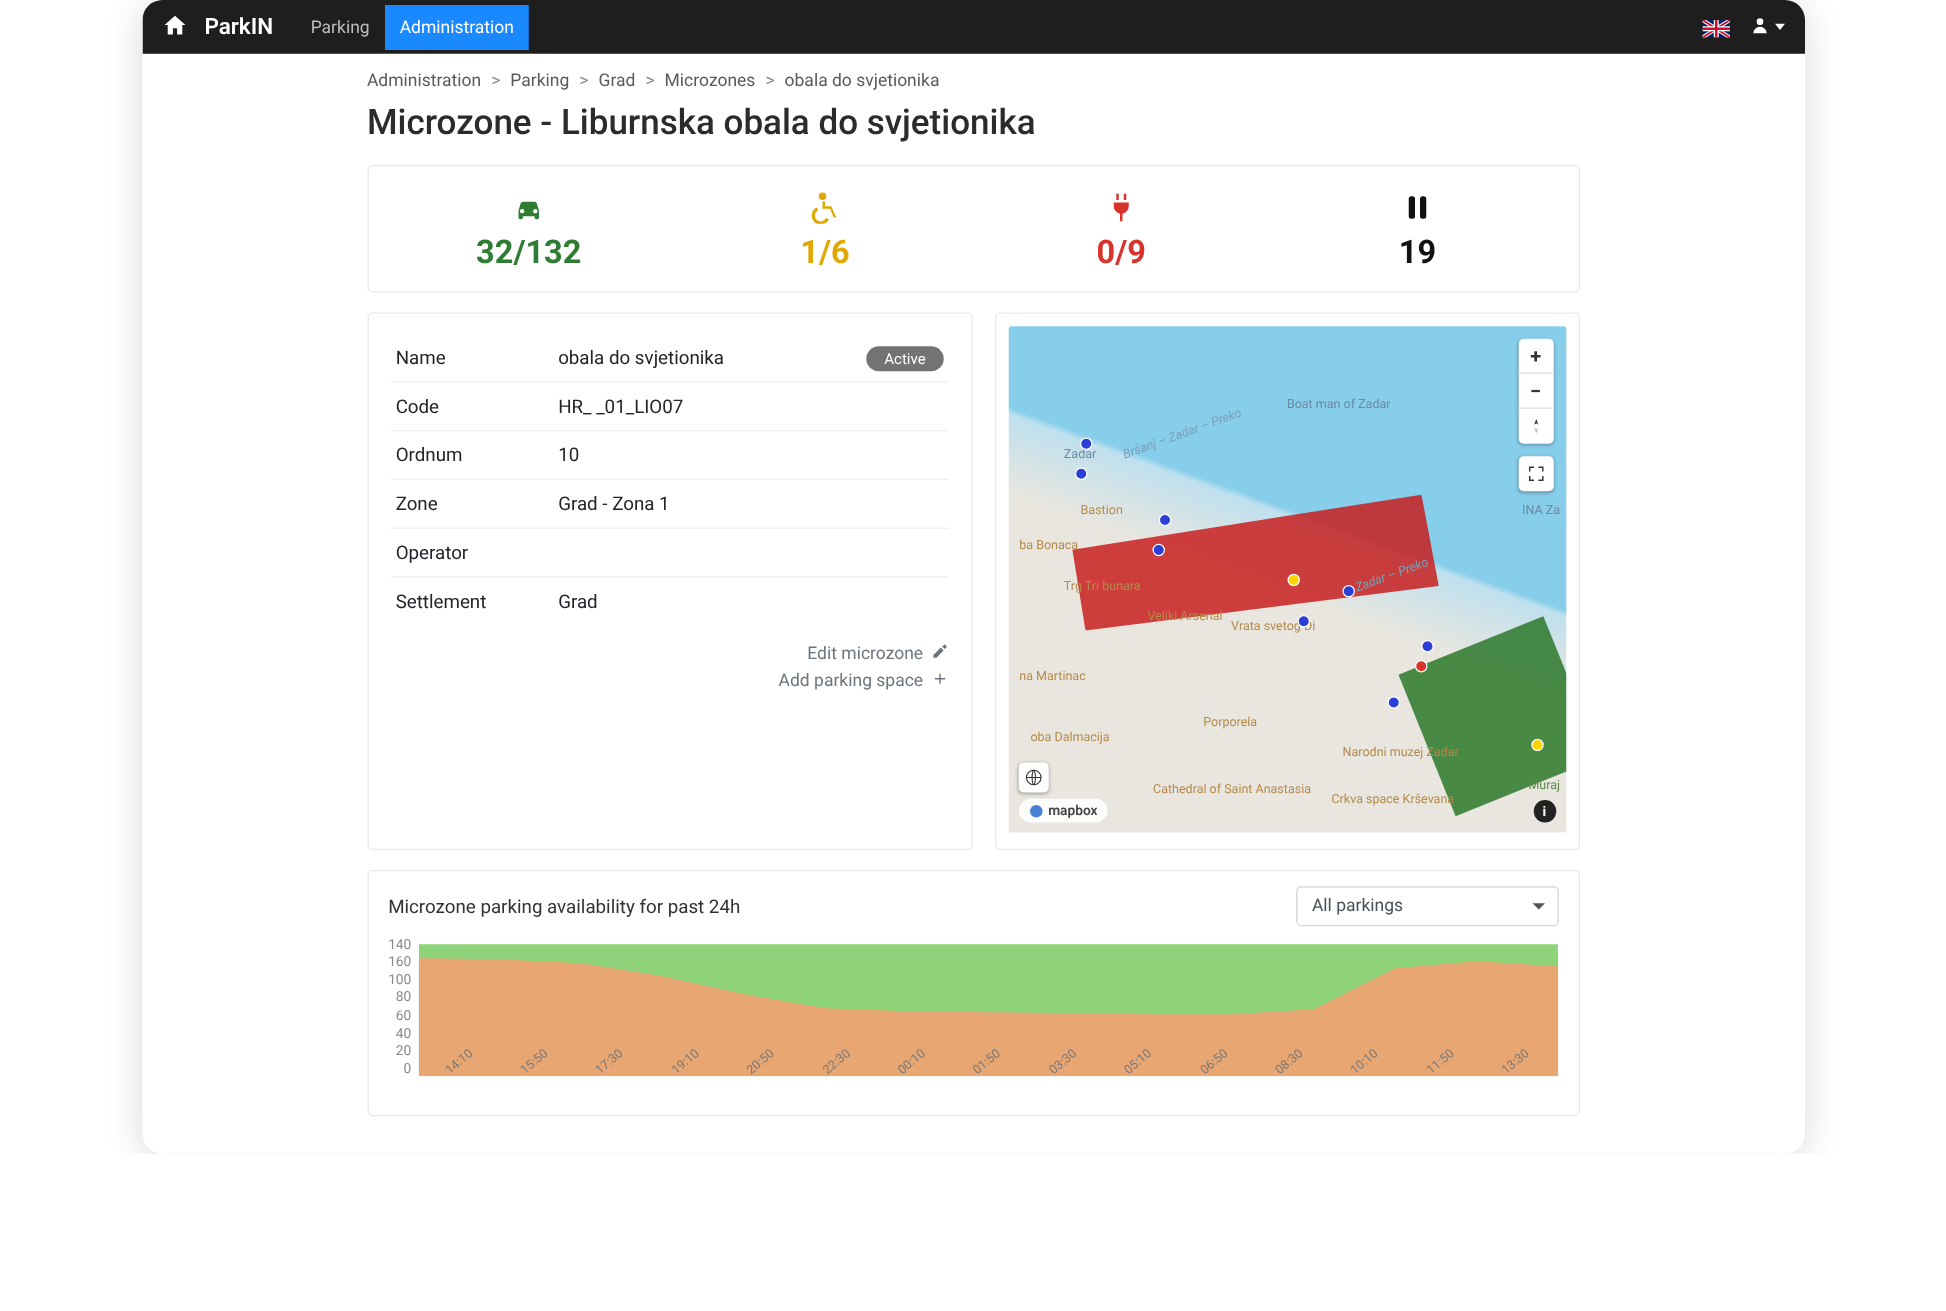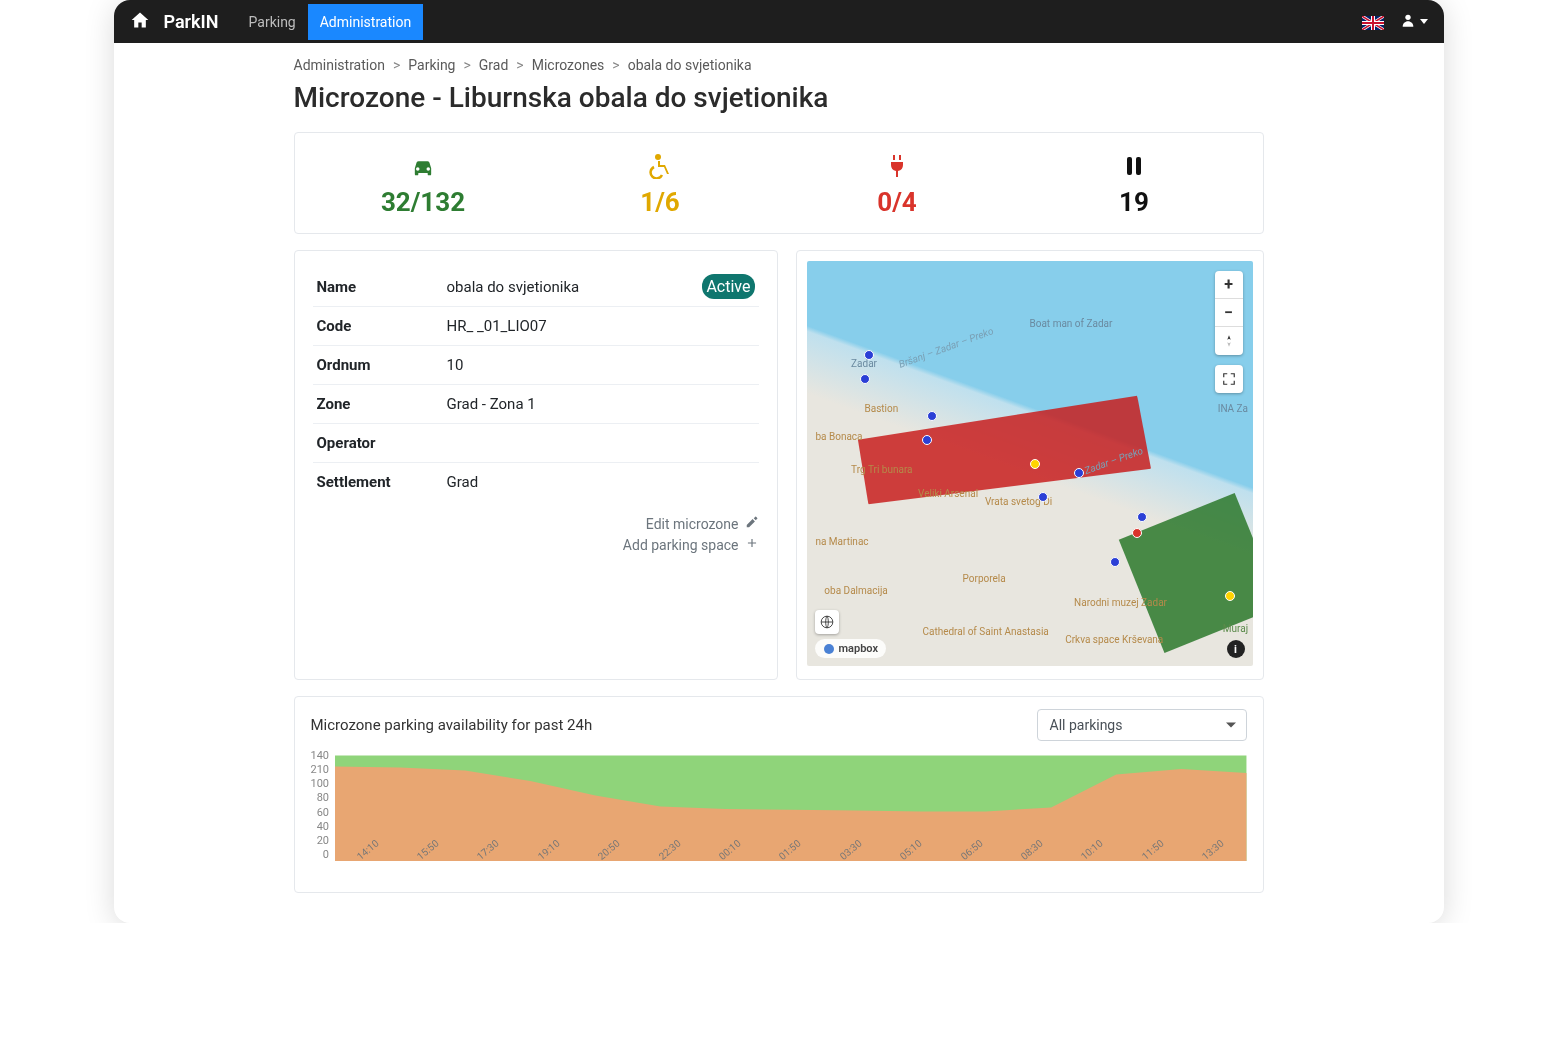--- a/index.html
+++ b/index.html
@@ -32,22 +32,22 @@
   .stat.dark  { color:#111; }
 
   .row2 { display:flex; gap:18px; margin-top:16px; }
   .card { border:1px solid #e5e8ec; border-radius:4px; background:#fff; }
 
   .info-card { flex:1; padding:16px 18px; min-height:430px; }
   .info-table { width:100%; border-collapse:collapse; }
   .info-table tr { border-bottom:1px solid #eceff3; }
   .info-table tr:last-child { border-bottom:none; }
   .info-table td { padding:10px 4px; font-size:15px; }
-  .info-table td:first-child { font-weight:700; width:130px; }
-  .badge { background:#0f766e; color:#fff; font-size:16px; padding:3px 4px; border-radius:12px; }
+  .info-table td:first-child { font-weight:400; width:130px; }
+  .badge { background:#737373; color:#fff; font-size:12px; padding:3px 14px; border-radius:12px; }
   .info-actions { text-align:right; margin-top:10px; color:#6c757d; font-size:14px; }
   .info-actions div { margin-top:4px; cursor:pointer; display:inline-flex; align-items:center; gap:6px; }
   .info-actions svg { width:14px; height:14px; fill:#6c757d; }
 
   .map-card { flex:1; padding:10px; }
   .map-surface { position:relative; width:100%; height:405px; border-radius:2px; overflow:hidden; background:linear-gradient(200deg,#87ceeb 0%, #87ceeb 40%, #bfe0ee 41%, #e8e6df 52%, #e8e6df 100%); }
   .zone-red { position:absolute; left:10%; top:20%; width:65%; height:45%; transform:rotate(-22deg); background:rgba(200,30,30,0.85); clip-path: polygon(5% 25%, 100% 60%, 95% 100%, 0% 60%); }
   .zone-green { position:absolute; right:-2%; bottom:8%; width:28%; height:30%; background:rgba(44,120,44,0.85); transform:rotate(-22deg); }
   .map-controls { position:absolute; top:10px; right:10px; display:flex; flex-direction:column; gap:10px; }
   .mc-group { background:#fff; border-radius:4px; box-shadow:0 1px 3px rgba(0,0,0,0.3); }
@@ -140,21 +140,21 @@
             </svg>
           </div>
         <div class="val">1/6</div>
       </div>
       <div class="stat red">
         <div class="icon">
             <svg width="22" height="26" viewBox="0 0 22 26" fill="currentColor">
               <path d="M7 2v5h2V2H7zm6 0v5h2V2h-2zM5 9v3a6 6 0 005 5.9V24h2v-6.1A6 6 0 0017 12V9H5z"></path>
             </svg>
           </div>
-        <div class="val">0/4</div>
+        <div class="val">0/9</div>
       </div>
       <div class="stat dark">
         <div class="icon">
             <svg width="22" height="24" viewBox="0 0 22 24" fill="currentColor">
               <rect x="4" y="3" width="5" height="18" rx="2"></rect>
               <rect x="13" y="3" width="5" height="18" rx="2"></rect>
             </svg>
           </div>
         <div class="val">19</div>
       </div>
@@ -280,21 +280,21 @@
         <div class="chart-title">Microzone parking availability for past 24h</div>
         <div class="flex1"></div>
         <div class="select-box">
           <span>All parkings</span>
           <span class="caret2"></span>
         </div>
       </div>
       <div class="chart-wrap">
         <div class="y-axis" id="y-axis">
             <span>140</span>
-            <span>210</span>
+            <span>160</span>
             <span>100</span>
             <span>80</span>
             <span>60</span>
             <span>40</span>
             <span>20</span>
             <span>0</span>
           </div>
         <svg class="chart" id="area-chart" viewBox="0 0 900 112" preserveAspectRatio="none">
             <path d="M0,6.400000000000006 L64.28571428571429,6.400000000000006 L128.57142857142858,6.400000000000006 L192.8571428571429,6.400000000000006 L257.14285714285717,6.400000000000006 L321.42857142857144,6.400000000000006 L385.7142857142858,6.400000000000006 L450.00000000000006,6.400000000000006 L514.2857142857143,6.400000000000006 L578.5714285714287,6.400000000000006 L642.8571428571429,6.400000000000006 L707.1428571428572,6.400000000000006 L771.4285714285716,6.400000000000006 L835.7142857142858,6.400000000000006 L900.0000000000001,6.400000000000006 L900,112 L0,112 Z" fill="#8fd47a" stroke="none"></path>
             <path d="M0,17.599999999999994 L64.28571428571429,18.39999999999999 L128.57142857142858,21.599999999999994 L192.8571428571429,32 L257.14285714285717,46.39999999999999 L321.42857142857144,57.6 L385.7142857142858,60 L450.00000000000006,60.800000000000004 L514.2857142857143,61.6 L578.5714285714287,62.400000000000006 L642.8571428571429,62.400000000000006 L707.1428571428572,58.4 L771.4285714285716,25.599999999999994 L835.7142857142858,20 L900.0000000000001,24 L900,112 L0,112 Z" fill="#e8a672" stroke="none"></path>

